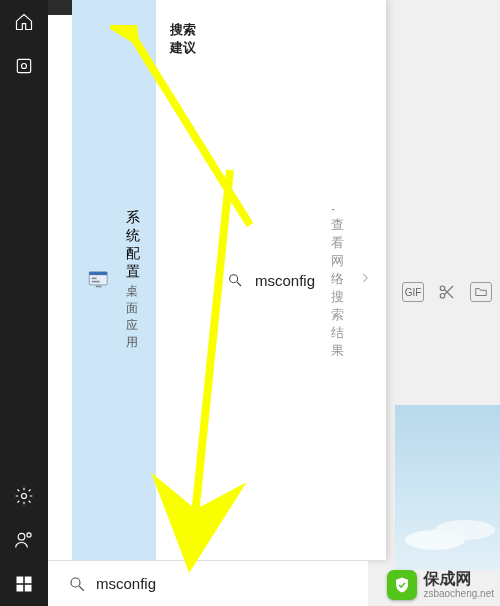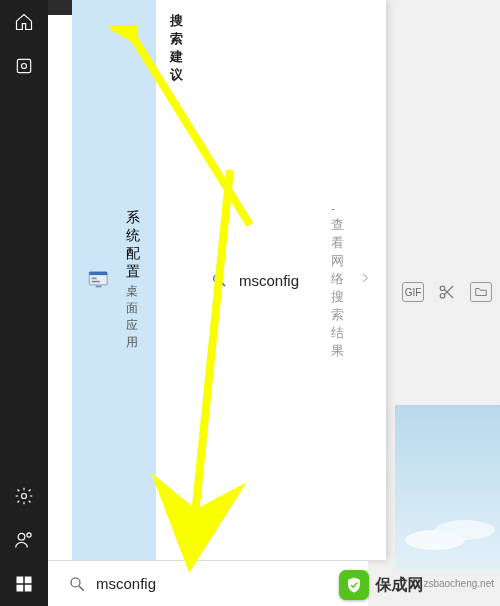--- a/index.html
+++ b/index.html
@@ -29,29 +29,29 @@
   }
   .best-match {
     background: #cde6f7; padding: 10px 14px; display: flex; align-items: center; gap: 14px;
     cursor: pointer;
   }
   .bm-icon { width: 28px; height: 28px; display: flex; align-items: center; justify-content: center; }
   .bm-icon svg { width: 26px; height: 26px; }
   .bm-text .bm-title { font-size: 14px; color: #000; font-weight: 400; }
   .bm-text .bm-sub { font-size: 12px; color: #555; margin-top: 2px; }
 
-  .section-label { font-size: 13px; font-weight: 600; color: #222; padding: 12px 14px 6px; }
+  .section-label { font-size: 13px; font-weight: 600; color: #222; padding: 21px 14px 6px; }
 
   .suggest-row {
     display: flex; align-items: center; padding: 10px 14px; cursor: pointer; gap: 12px;
   }
   .sr-icon { width: 18px; height: 18px; display: flex; align-items: center; justify-content: center; }
   .sr-icon svg { width: 16px; height: 16px; stroke: #444; fill: none; stroke-width: 1.6; }
   .sr-text { font-size: 15px; color: #222; }
-  .sr-hint { font-size: 13px; color: #999; margin-left: 20px; }
+  .sr-hint { font-size: 13px; color: #999; margin-left: 4px; }
   .sr-chevron { margin-left: auto; color: #888; }
   .sr-chevron svg { width: 14px; height: 14px; stroke: #888; fill: none; stroke-width: 1.6; }
 
   
   .searchbox {
     position: absolute; left: 48px; bottom: 0; width: 320px; height: 46px;
     background: #fff; border-top: 1px solid #ddd; display: flex; align-items: center; z-index: 6;
     padding: 0 8px;
   }
   .searchbox .sb-icon { width: 22px; height: 22px; margin: 0 8px 0 10px; display: flex; align-items: center; justify-content: center; }
@@ -87,21 +87,21 @@
   .watermark {
     position: absolute; right: 6px; bottom: 6px; display: flex; align-items: center; gap: 6px;
     z-index: 10;
   }
   .wm-badge {
     width: 30px; height: 30px; background: #52c41a; border-radius: 7px;
     display: flex; align-items: center; justify-content: center;
     box-shadow: 0 1px 3px rgba(0,0,0,0.3);
   }
   .wm-badge svg { width: 18px; height: 18px; fill: #fff; }
-  .wm-text { display: flex; flex-direction: row; line-height: 1; }
+  .wm-text { display: flex; flex-direction: column; line-height: 1; }
   .wm-text .wm-main { font-size: 16px; font-weight: 700; color: #333; }
   .wm-text .wm-sub { font-size: 10px; color: #888; margin-top: 2px; }
 
   
   .arrow { position: absolute; z-index: 8; pointer-events: none; }
 </style>
 </head>
 <body>
 
 <div class="rail">

